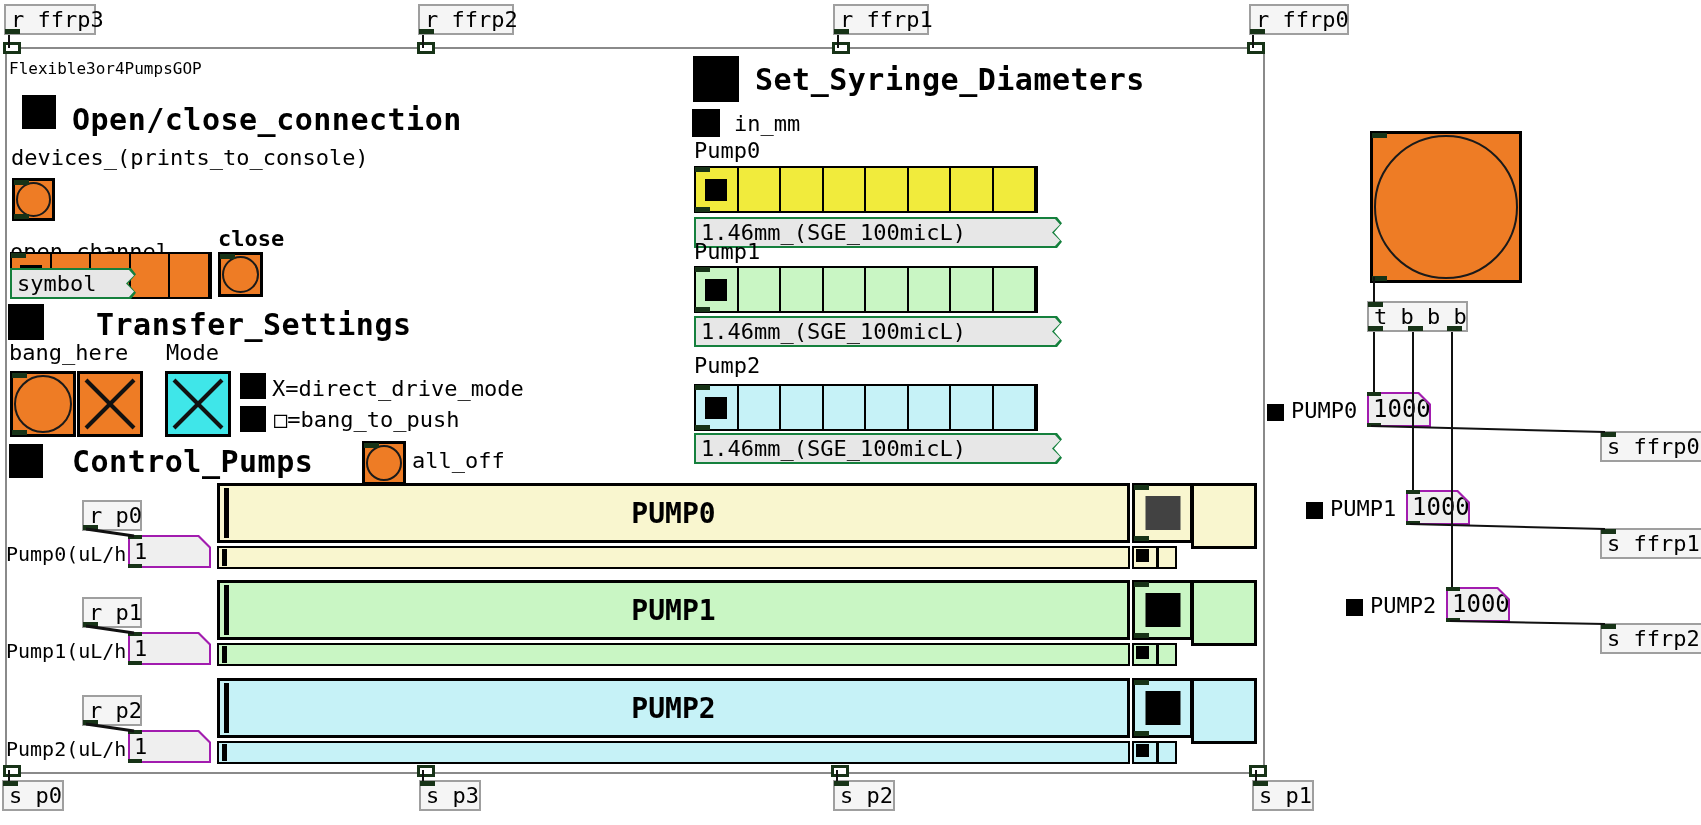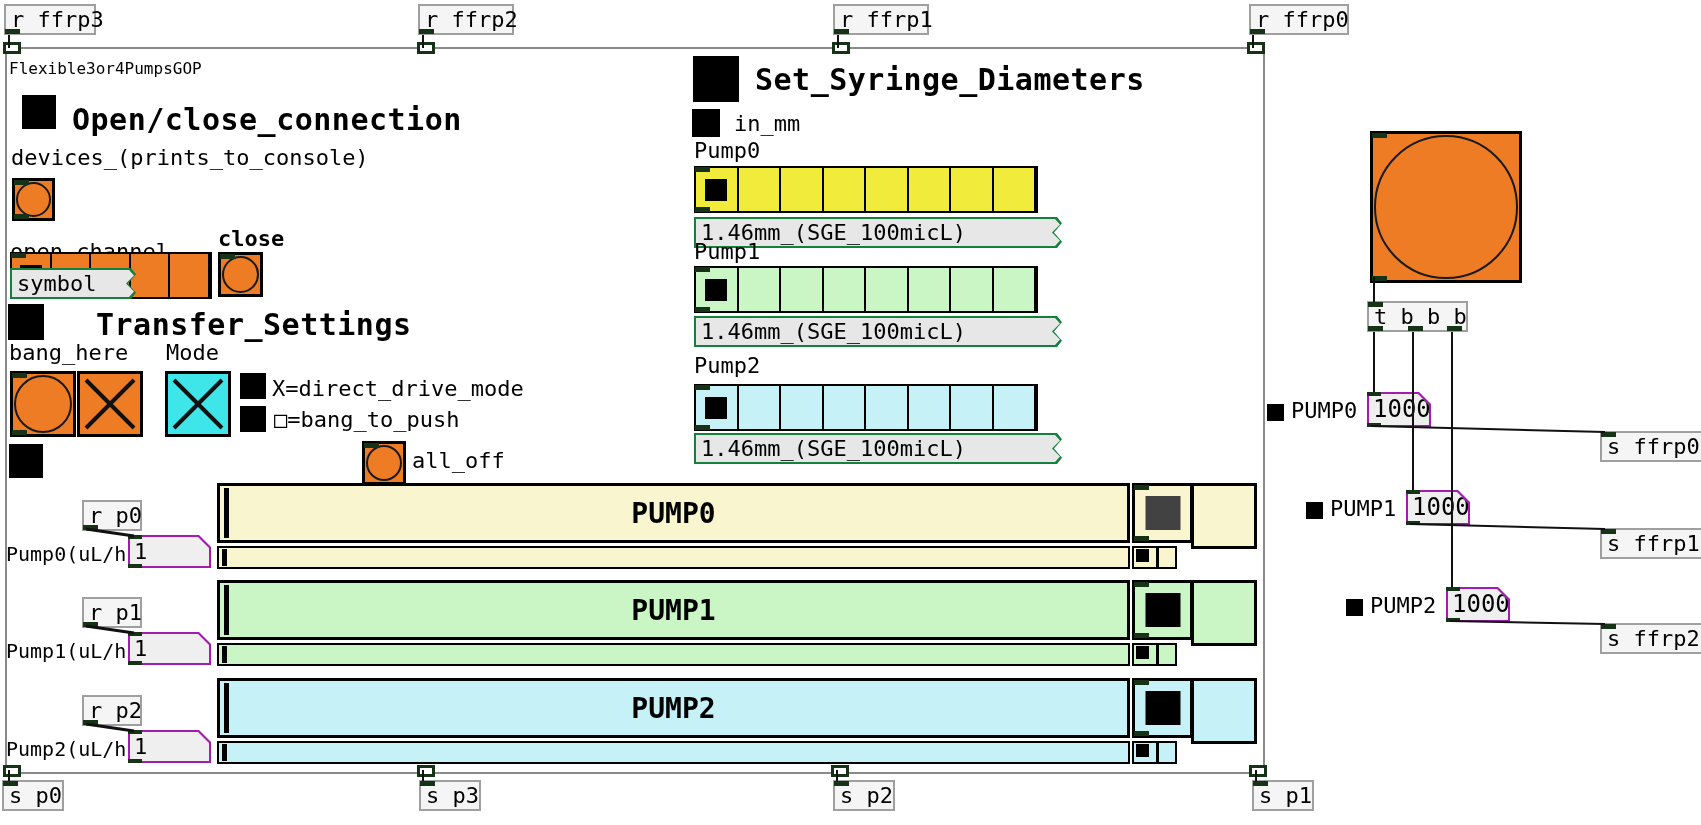--- a/index.html
+++ b/index.html
@@ -115,20 +115,21 @@
         <line x1="6" y1="6" x2="54" y2="54" stroke="#111" stroke-width="4"></line>
         <line x1="54" y1="6" x2="6" y2="54" stroke="#111" stroke-width="4"></line>
       </svg>
   </div>
   <div class="tgl-black" style="left:240px;top:373px;width:26px;height:26px;"></div>
   <div class="tgl-black" style="left:240px;top:406px;width:26px;height:26px;"></div>
   <div class="comment" style="left:272px;top:377px;">X=direct_drive_mode</div>
   <div class="comment" style="left:274px;top:408px;">□=bang_to_push</div>
 
   <div class="tgl-black" style="left:9px;top:444px;width:34px;height:34px;"></div>
+  <div class="comment title" style="left:72px;top:443px;">Control_Pumps</div>
   <div class="bang" style="left:362px;top:441px;width:38px;height:38px;">
       <div class="circ"></div>
       <div class="nub nub-tl"></div>
     </div>
   <div class="comment" style="left:412px;top:449px;">all_off</div>
 
   <div class="tgl-black" style="left:693px;top:56px;width:46px;height:46px;"></div>
   <div class="comment title" style="left:755px;top:61px;">Set_Syringe_Diameters</div>
   <div class="tgl-black" style="left:692px;top:109px;width:28px;height:28px;"></div>
   <div class="comment" style="left:734px;top:112px;">in_mm</div>

